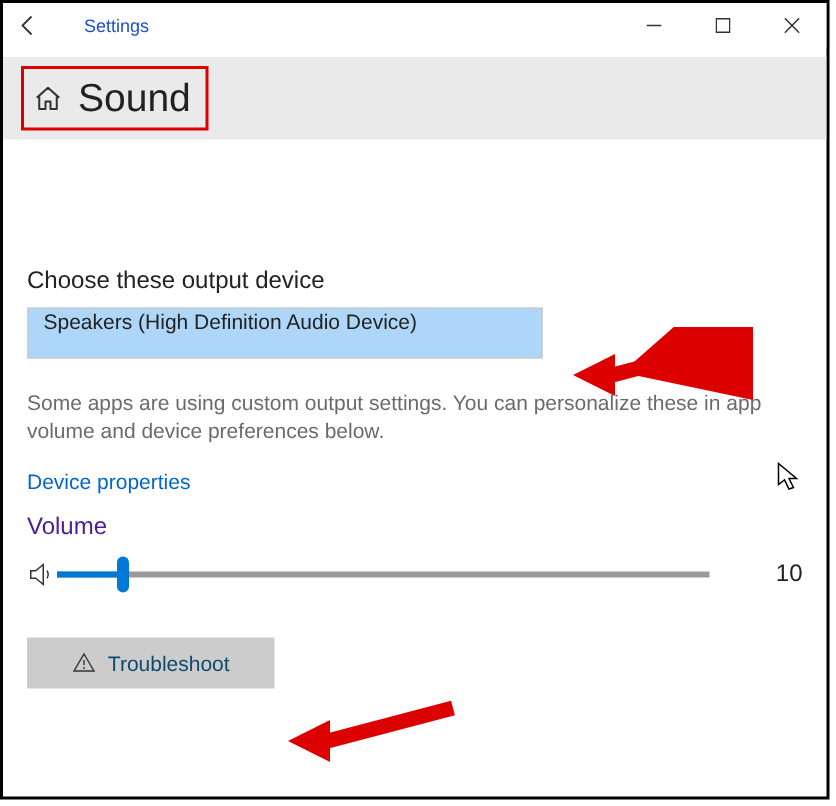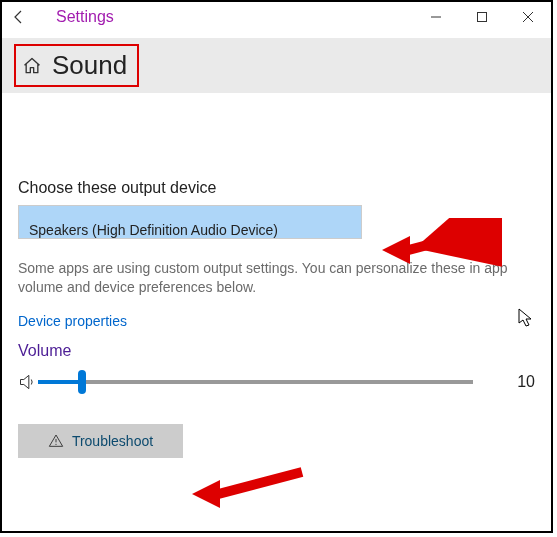--- a/index.html
+++ b/index.html
@@ -1,33 +1,33 @@
 <!DOCTYPE html>
 <html><head>
   <meta charset="utf-8">
   <style>
     * { margin: 0; padding: 0; box-sizing: border-box; font-family: "Segoe UI", Arial, sans-serif; }
     body { width: 557px; height: 537px; position: relative; background: #fff; }
     .window { width: 553px; height: 533px; border: 2px solid #000; position: relative; background: #fff; overflow: hidden; }
     
     .titlebar { height: 30px; display: flex; align-items: center; background: #fff; position: relative; }
     .back-btn { width: 34px; height: 30px; display: flex; align-items: center; justify-content: center; cursor: default; }
-    .app-title { font-size: 16px; color: #a21caf; margin-left: 20px; }
+    .app-title { font-size: 12px; color: #1d4ed8; margin-left: 20px; }
     .win-controls { position: absolute; right: 0; top: 0; display: flex; }
     .win-btn { width: 46px; height: 30px; display: flex; align-items: center; justify-content: center; font-size: 12px; cursor: default; }
     
     .header-band { background: #eaeaea; height: 55px; display: flex; align-items: center; padding-left: 12px; margin-top: 6px; }
     .header-highlight { border: 2px solid #d00; padding: 4px 10px 4px 6px; display: flex; align-items: center; gap: 10px; }
     .home-icon { width: 20px; height: 20px; }
     .page-title { font-size: 26px; font-weight: 300; color: #222; }
     
     .content { padding: 14px 16px 0 16px; }
     .section-label { font-size: 16px; color: #222; margin-top: 72px; margin-bottom: 8px; }
     
-    .dropdown { width: 344px; height: 34px; border: 1px solid #ccc; background: #aed6f8; display: flex; align-items: flex-end; padding: 0 10px; font-size: 14px; color: #222; cursor: default; }
+    .dropdown { width: 344px; height: 34px; border: 1px solid #ccc; background: #aed6f8; display: flex; align-items: flex-start; padding: 0 10px; font-size: 14px; color: #222; cursor: default; }
     
     .hint-text { color: #6b6b6b; font-size: 14px; margin-top: 20px; line-height: 1.35; max-width: 510px; }
     
     .link { color: #0066cc; font-size: 14px; margin-top: 16px; display: inline-block; cursor: default; }
     
     .volume-label { font-size: 16px; color: #4c1d95; margin-top: 12px; margin-bottom: 12px; }
     
     .volume-row { display: flex; align-items: center; }
     .speaker-icon { width: 20px; height: 20px; flex-shrink: 0; }
     .slider-track { flex: 1; height: 4px; background: #999; position: relative; }

